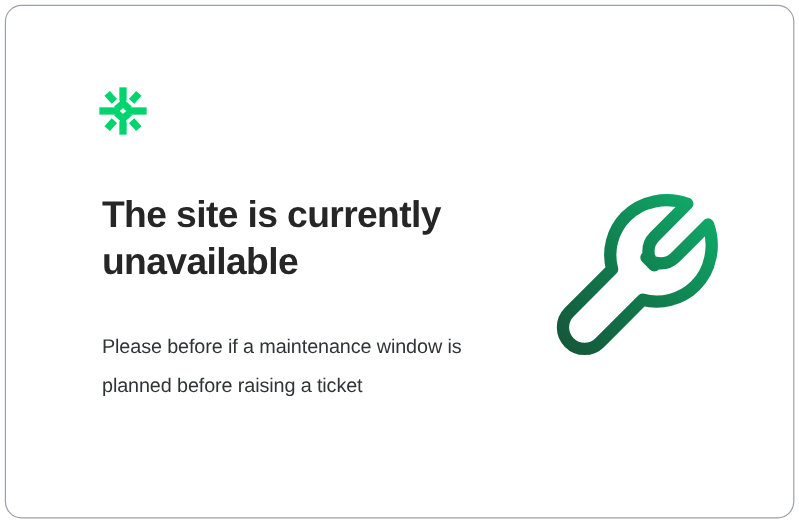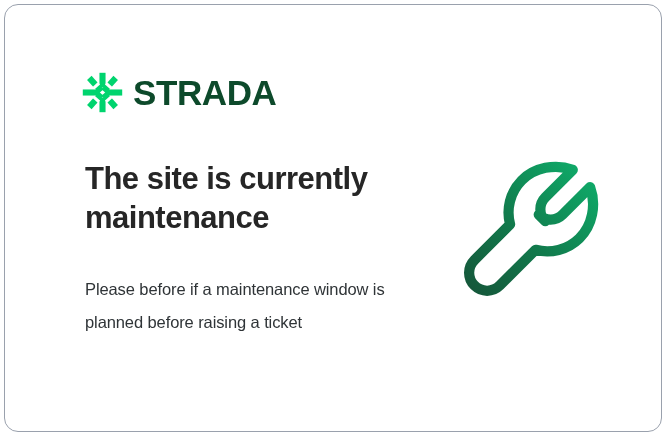--- a/index.html
+++ b/index.html
@@ -135,24 +135,23 @@
 
             </g>
             <g fill="#ffffff">
               <rect x="20.0" y="12.0" width="8.0" height="3.4" transform="rotate(42 24 24)"></rect>
               <rect x="20.0" y="12.0" width="8.0" height="3.4" transform="rotate(-42 24 24)"></rect>
               <rect x="20.0" y="32.6" width="8.0" height="3.4" transform="rotate(42 24 24)"></rect>
               <rect x="20.0" y="32.6" width="8.0" height="3.4" transform="rotate(-42 24 24)"></rect>
             </g>
           </svg>
         </span>
-        <span class="brand-word">STRADA</span>
       </div>
 
-      <h1 class="headline">The site is currently maintenance</h1>
+      <h1 class="headline">The site is currently unavailable</h1>
 
       <p class="body-copy">Please before if a maintenance window is planned before raising a ticket</p>
 
       <div class="wrench">
         <svg viewBox="0 0 100 100" xmlns="http://www.w3.org/2000/svg" aria-hidden="true">
           <defs>
             <linearGradient id="wrenchGrad" x1="0" y1="1" x2="1" y2="0">
               <stop offset="0%" stop-color="#15573a"></stop>
               <stop offset="45%" stop-color="#117a4c"></stop>
               <stop offset="100%" stop-color="#0fae6b"></stop>

